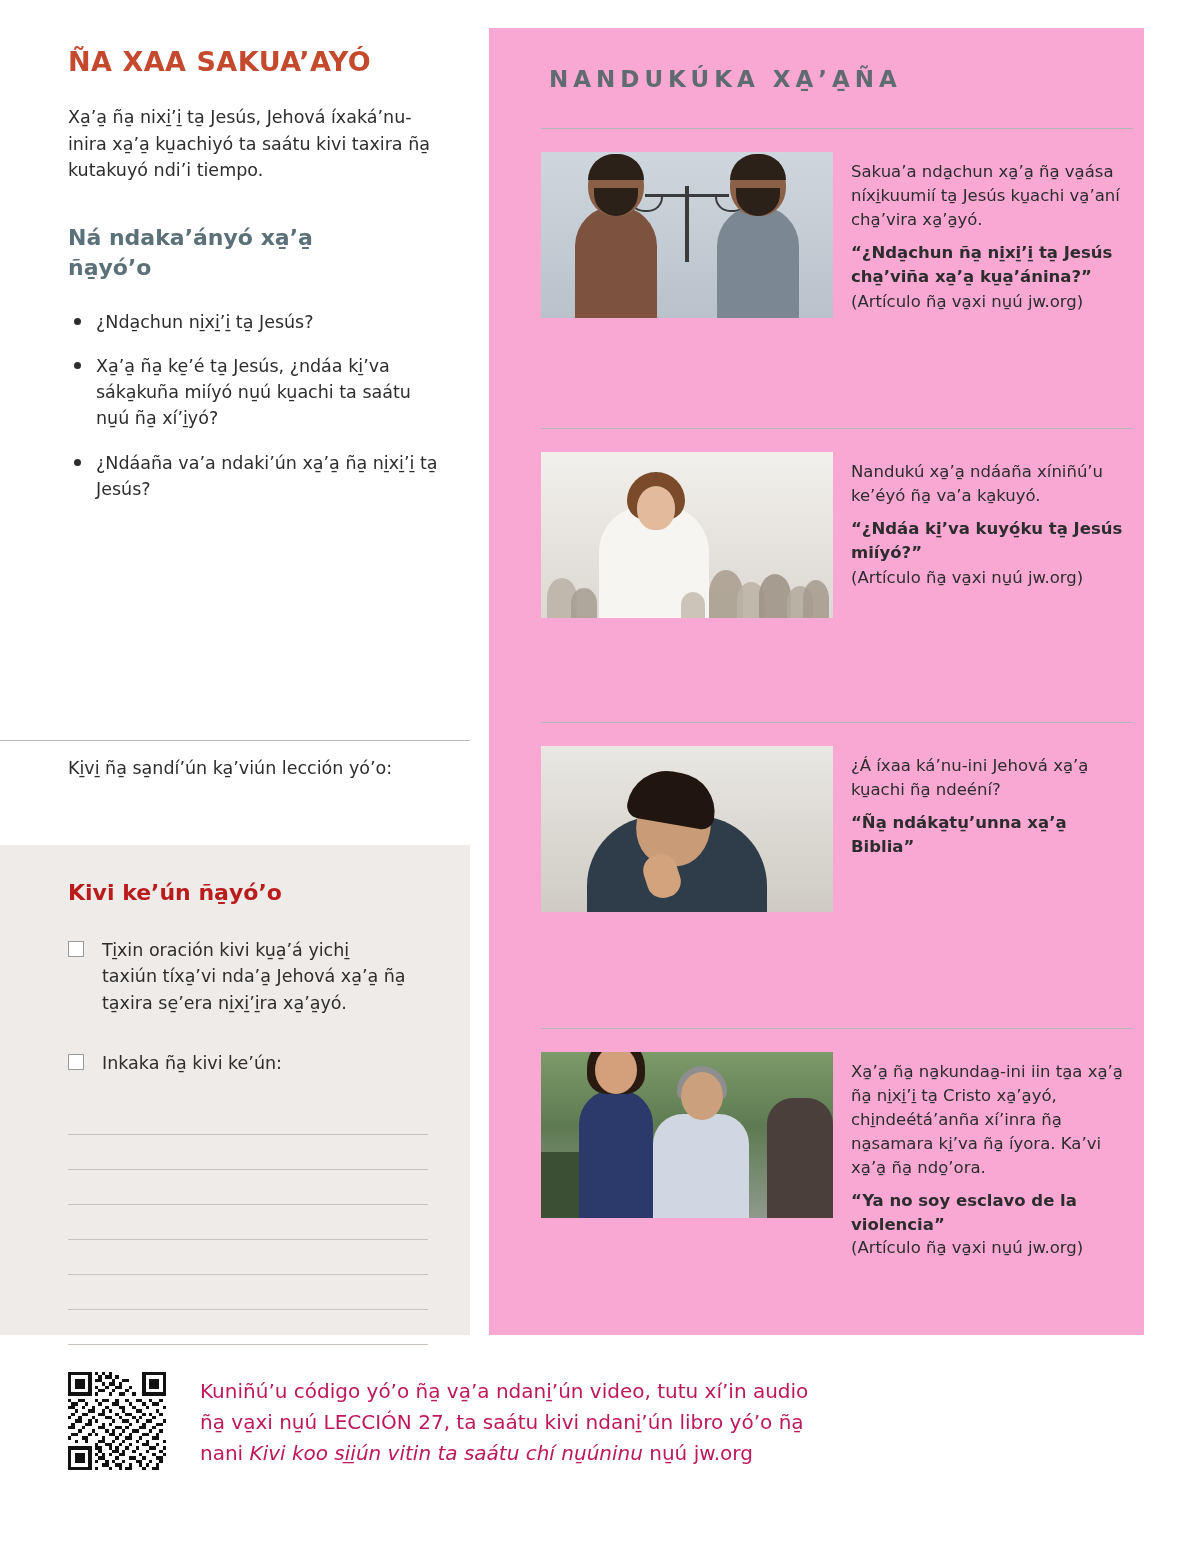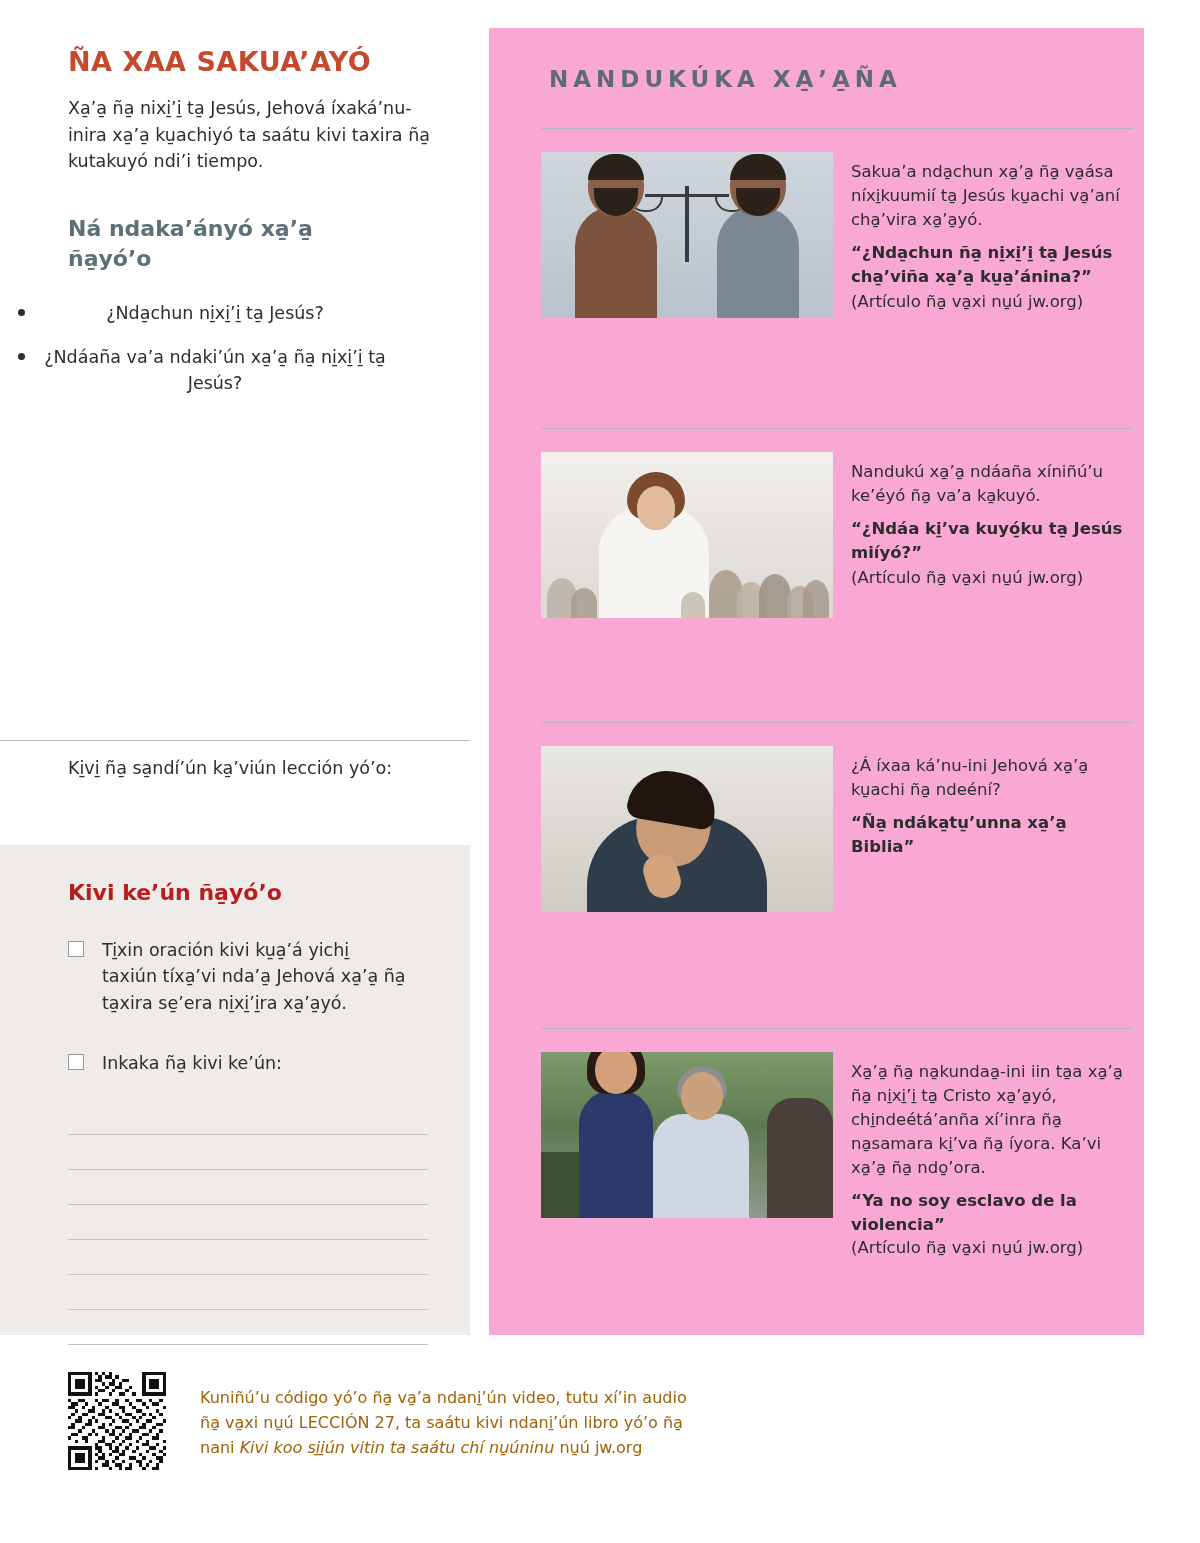--- a/index.html
+++ b/index.html
@@ -38,42 +38,41 @@
     font-size: 27px;
     font-weight: bold;
     color: #c4492d;
     letter-spacing: 0.5px;
     margin: 18px 0 1px 68px;
     width: 380px;
     line-height: 1.2;
   }
 
   .intro-par {
-    margin: 17px 0 0 68px;
+    margin: 26px 0 0 68px;
     width: 370px;
     font-size: 17.5px;
     line-height: 1.5;
     color: #2d2d2d;
   }
 
   .sub-head {
     margin: 40px 0 0 68px;
     width: 330px;
     font-size: 22px;
     font-weight: bold;
     line-height: 1.35;
     color: #5b7078;
   }
 
   ul.q-list {
     margin: 26px 0 0 0;
-    padding: 0 0 0 40px;
+    padding: 0 0 0 96px;
     list-style: none;
     width: 350px;
-    text-align: center;
   }
   ul.q-list li {
     position: relative;
     font-size: 17.5px;
     line-height: 1.5;
     margin-bottom: 18px;
     color: #2d2d2d;
   }
   ul.q-list li::before {
     content: "";
@@ -395,25 +394,25 @@
   .qr {
     position: absolute;
     left: 0;
     top: 0;
     width: 98px;
     height: 98px;
   }
   .footer-text {
     position: absolute;
     left: 132px;
-    top: 14px;
+    top: 4px;
     width: 700px;
-    font-size: 16px;
+    font-size: 20px;
     line-height: 1.55;
-    color: #a16207;
+    color: #be185d;
   }
   .footer-text b { font-weight: normal; }
   .footer-text i { font-style: italic; }
 </style>
 </head>
 <body>
 
 <div class="right-panel">
   <div class="panel-title">NANDUKÚKA XA̱’A̱ÑA</div>
 
@@ -511,20 +510,21 @@
     </div>
   </div>
 </div>
 
 <div class="left-col">
   <div class="main-title">ÑA XAA SAKUA’AYÓ</div>
   <div class="intro-par">Xa̱’a̱ ña̱ nixi̱’i̱ ta̱ Jesús, Jehová íxaká’nu-inira xa̱’a̱ ku̱achiyó ta saátu kivi taxira ña̱ kutakuyó ndi’i tiempo.</div>
   <div class="sub-head">Ná ndaka’ányó xa̱’a̱ ña̱yó’o</div>
   <ul class="q-list">
     <li>¿Nda̱chun ni̱xi̱’i̱ ta̱ Jesús?</li>
+    <li>Xa̱’a̱ ña̱ ke̱’é ta̱ Jesús, ¿ndáa ki̱’va sáka̱kuña miíyó nu̱ú ku̱achi ta saátu nu̱ú ña̱ xí’i̱yó?</li>
     <li>¿Ndáaña va’a ndaki’ún xa̱’a̱ ña̱ ni̱xi̱’i̱ ta̱ Jesús?</li>
   </ul>
 </div>
 
 <div class="divider-line"></div>
 <div class="date-line">Ki̱vi̱ ña̱ sa̱ndí’ún ka̱’viún lección yó’o:</div>
 
 <div class="apply-box">
   <div class="apply-head">Kivi ke’ún ña̱yó’o</div>
 

